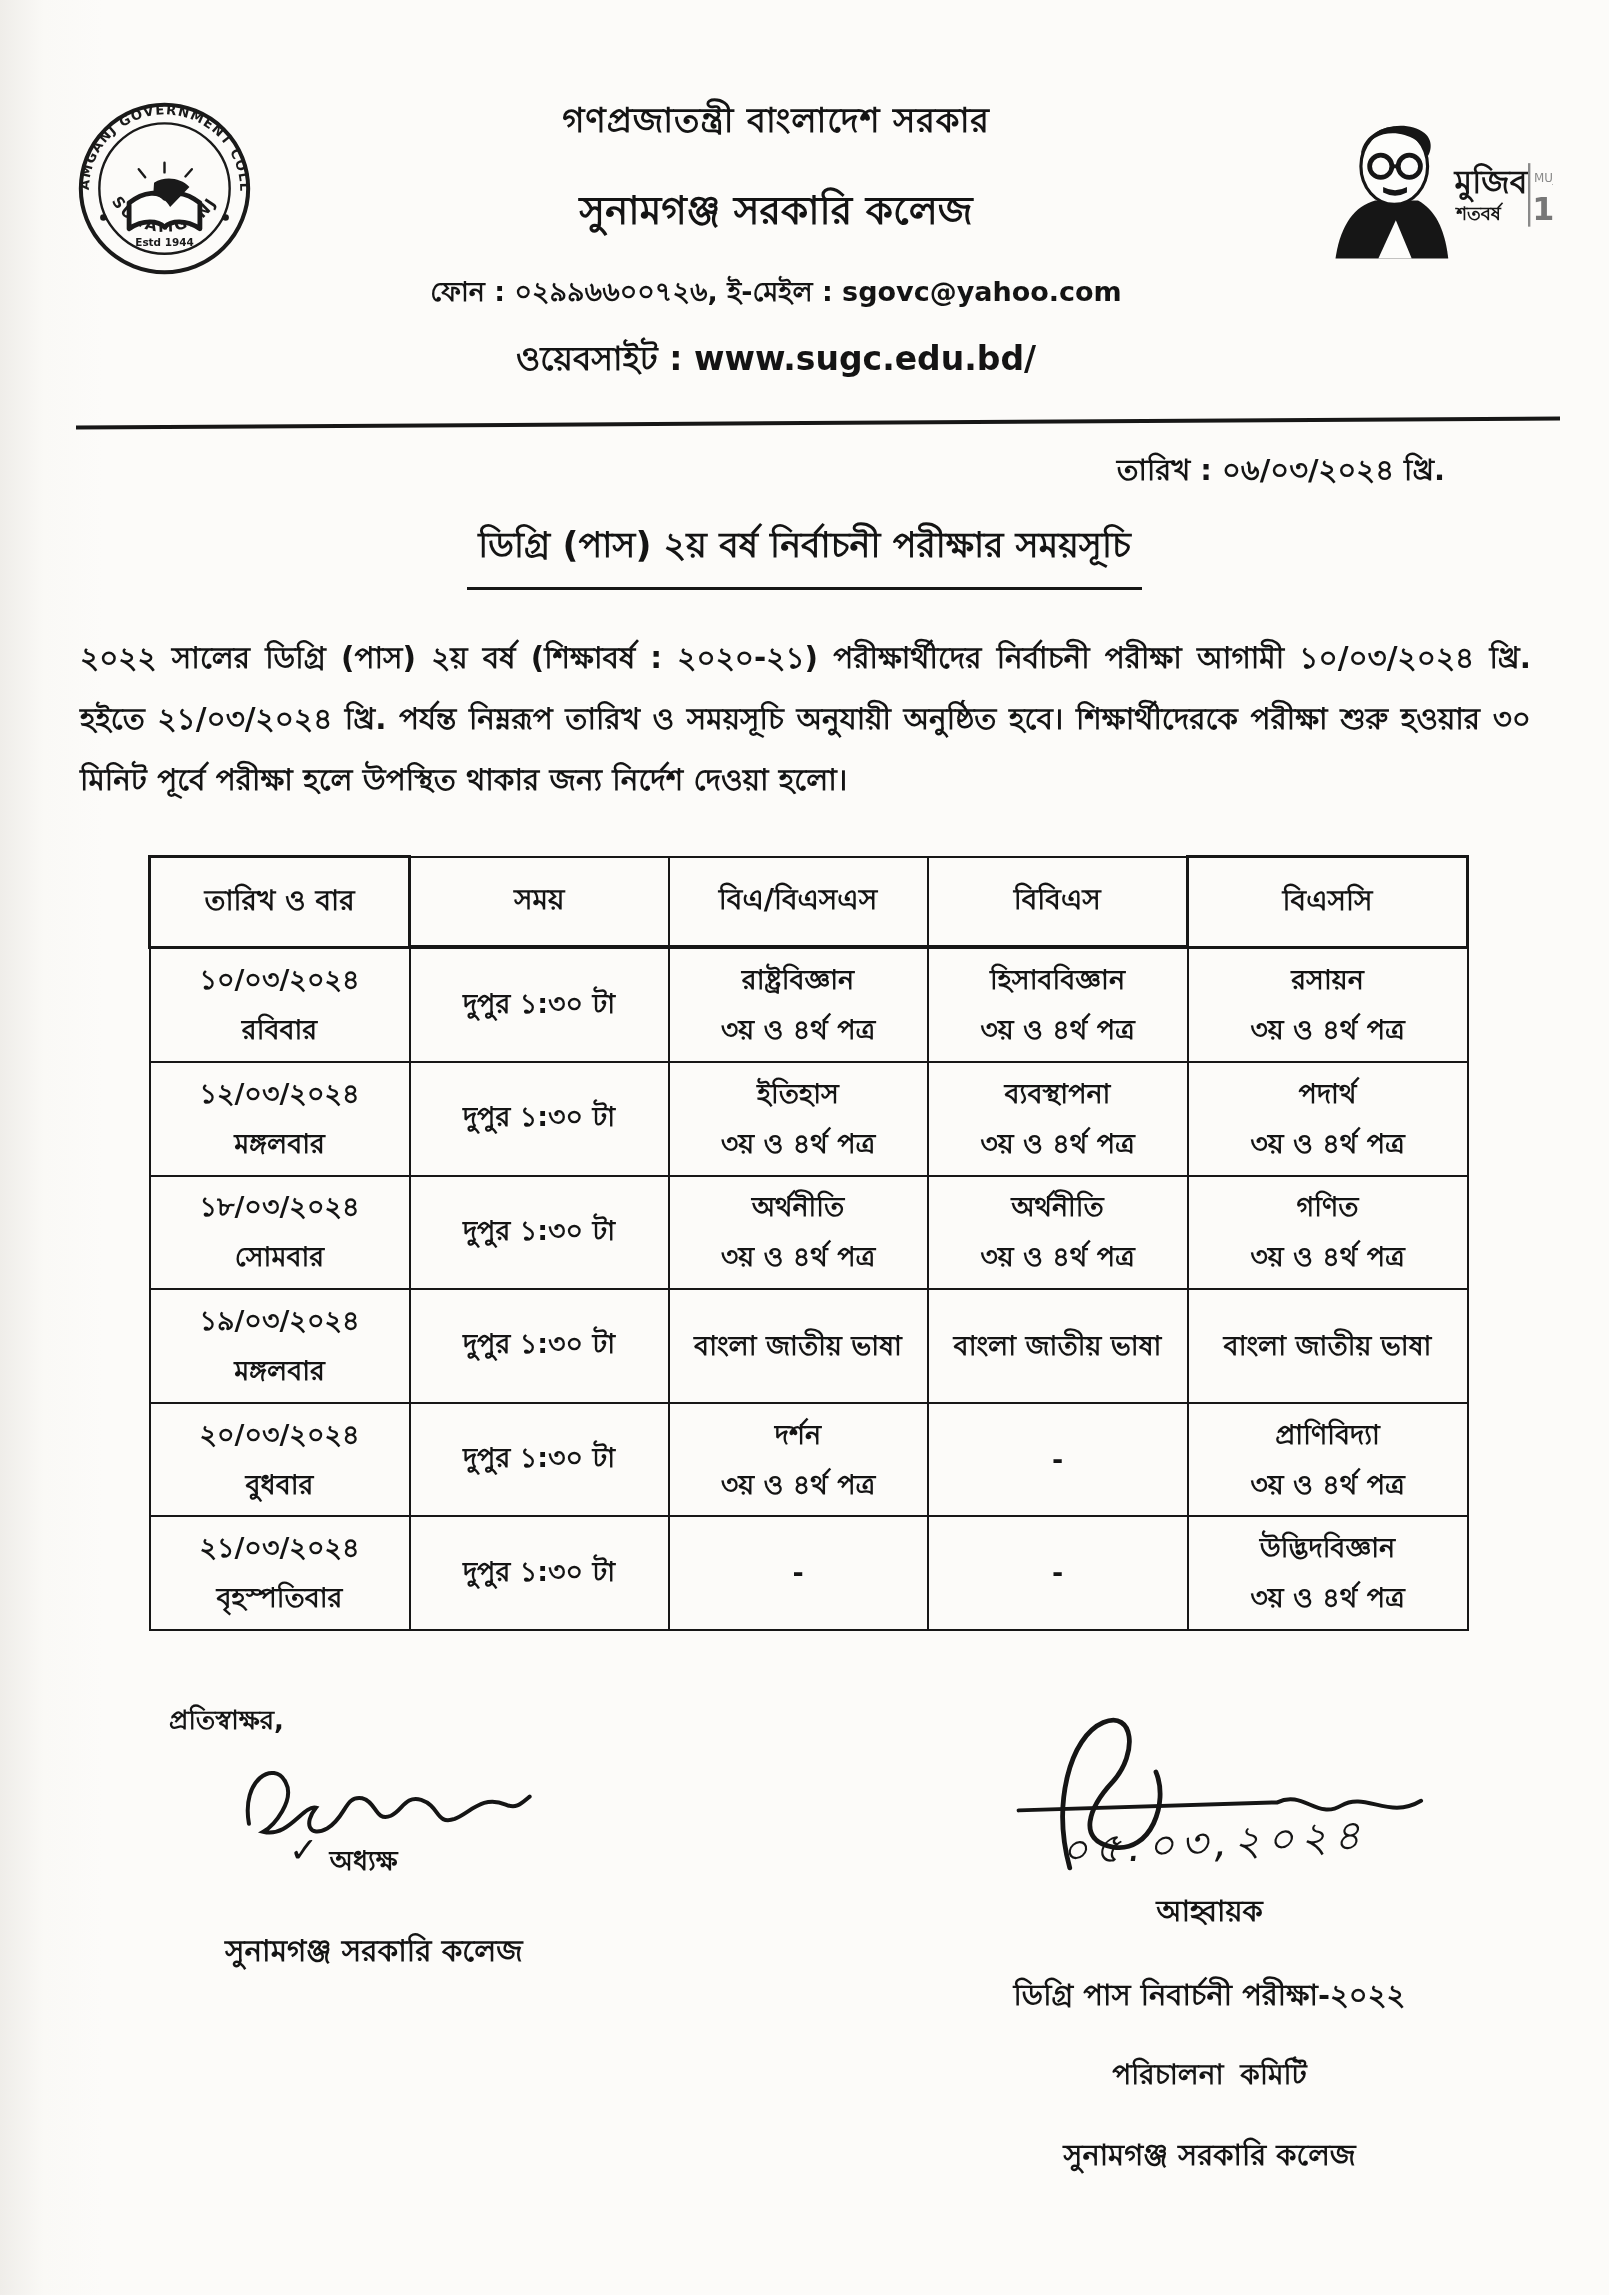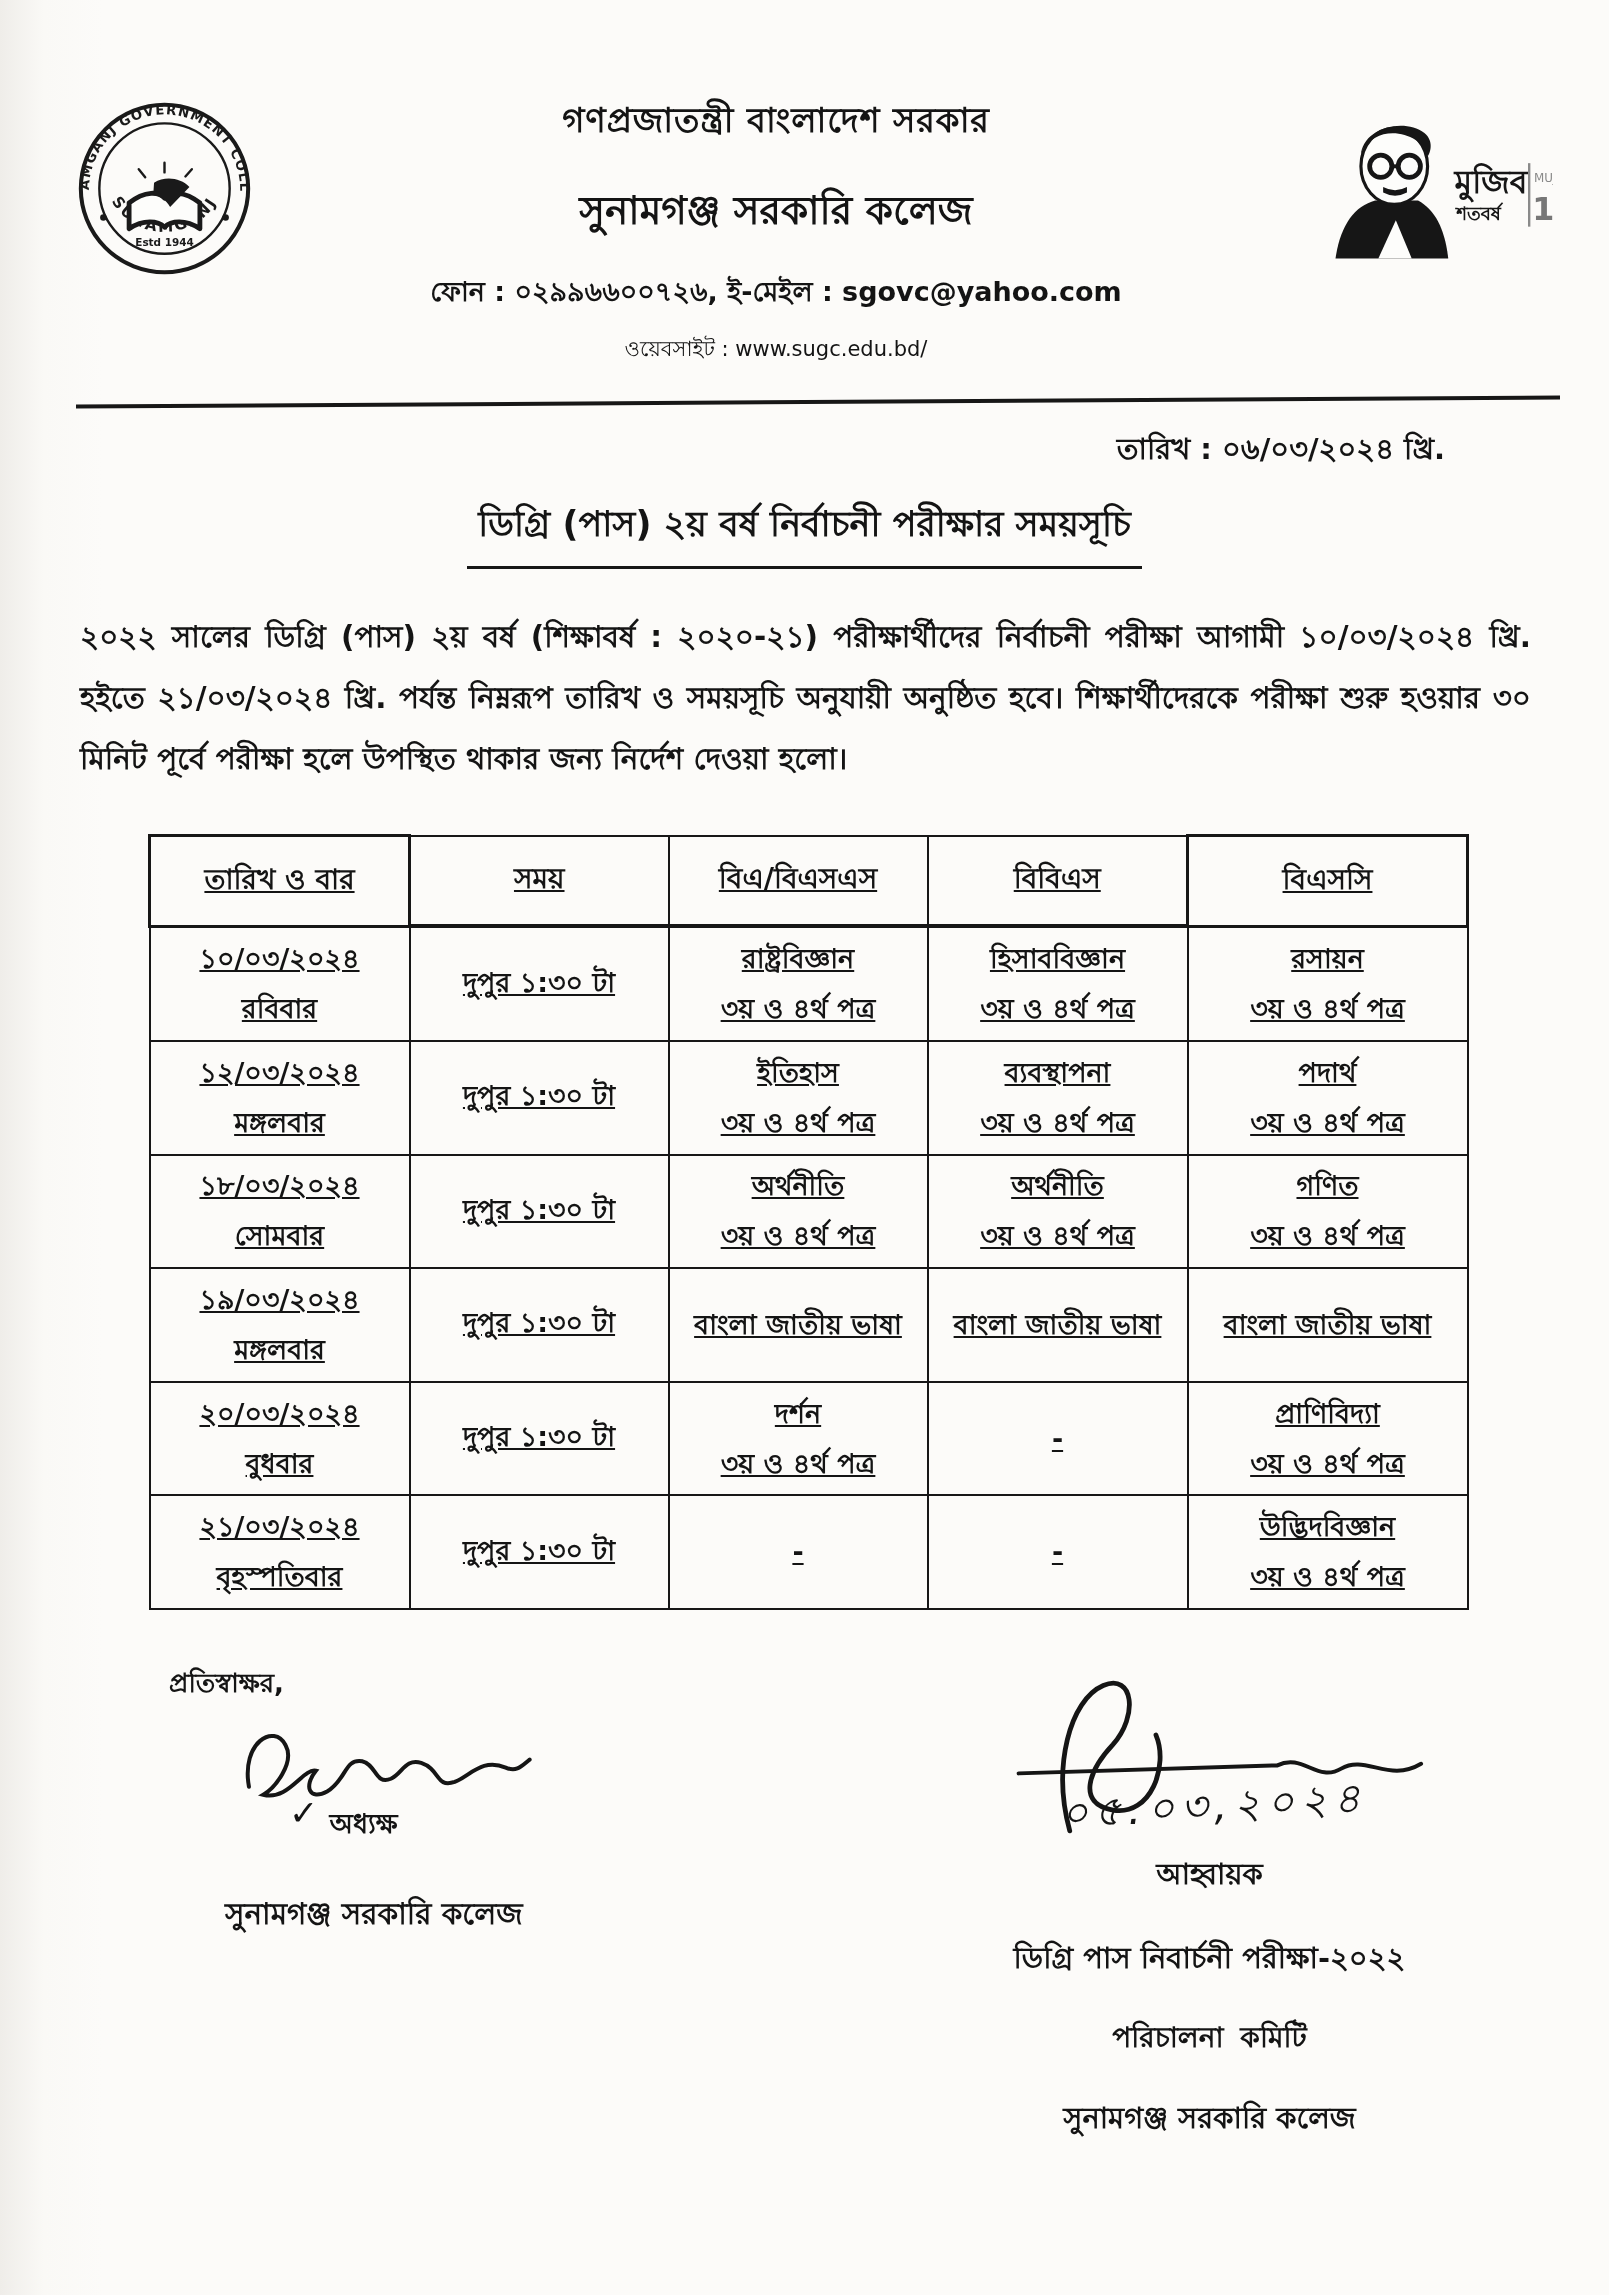--- a/index.html
+++ b/index.html
@@ -14,31 +14,31 @@
   }
   
   .masthead{display:flex;align-items:flex-start;padding:94px 56px 0 76px;}
   .seal{flex:0 0 auto;width:177px;margin-top:6.4px;}
   .head-center{flex:1 1 auto;text-align:center;padding:0 8px;}
   .mujib{flex:0 0 auto;width:254px;margin-top:4.8px;}
   .hdr-line1{font-size:34px;font-weight:700;letter-spacing:0.8px;}
   .hdr-line2{font-size:36px;font-weight:700;margin-top:27px;}
   .hdr-line3{font-size:39px;font-weight:700;margin-top:29px;}
   .hdr-phone{font-size:27px;font-weight:700;margin-top:25.5px;}
-  .hdr-web{font-size:21px;font-weight:400;margin-top:17.6px;}
+  .hdr-web{font-size:33px;font-weight:700;margin-top:17.6px;}
   
   .rule{height:4px;background:#171717;margin:32px 49px 0 76px;transform:rotate(-0.35deg);}
   .date-line{text-align:right;margin:22.3px 164px 0 0;font-size:29px;font-weight:600;}
   .doc-title{display:table;margin:22px auto 0;font-size:35px;font-weight:700;
              border-bottom:3.2px solid #171717;padding:0 11.2px 9.6px;}
   
   .intro{margin:38px 78px 0 80px;font-size:29.5px;font-weight:600;line-height:2.06;text-align:justify;}
   
-  table.sched{border-collapse:collapse;table-layout:fixed;width:1319px;margin:45px 0 0 148px;
-              font-size:27px;font-weight:600;text-decoration:underline;}
+  table.sched{border-collapse:collapse;table-layout:fixed;width:1319px;margin:45px 0 16px 148px;
+              font-size:27px;font-weight:600;}
   .sched th,.sched td{border:2.4px solid #171717;text-align:center;vertical-align:middle;padding:4.8px 3.2px;}
   .sched th{height:78px;font-size:28px;font-weight:700;border-bottom-width:4px;}
   .sched td{height:102px;}
   .sched .outer{border-width:3.2px;}
   .two-line span{display:block;line-height:1.85;}
   .papers:empty{display:none;}
   
   .note{margin:24px 76px 0 80px;font-size:28px;font-weight:700;}
   
   .sig-row{display:flex;justify-content:space-between;align-items:flex-start;

